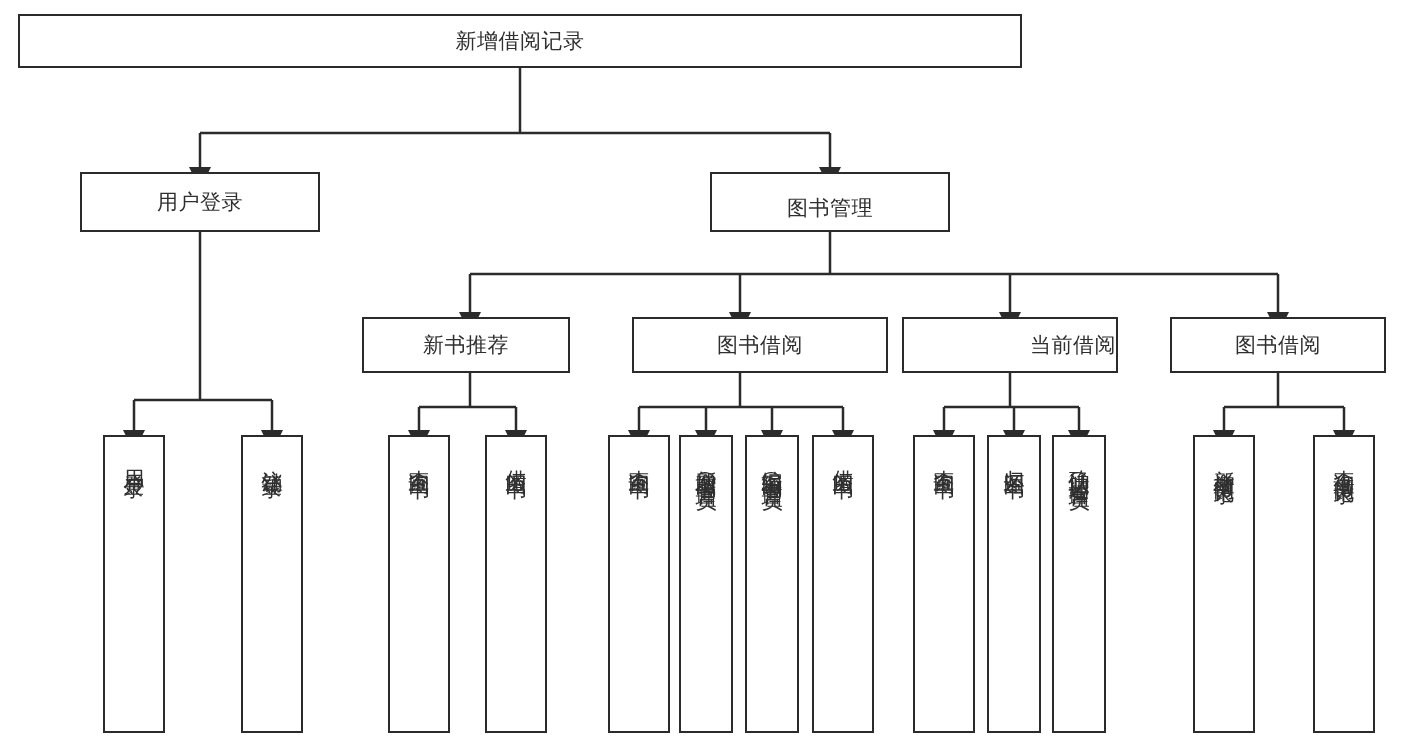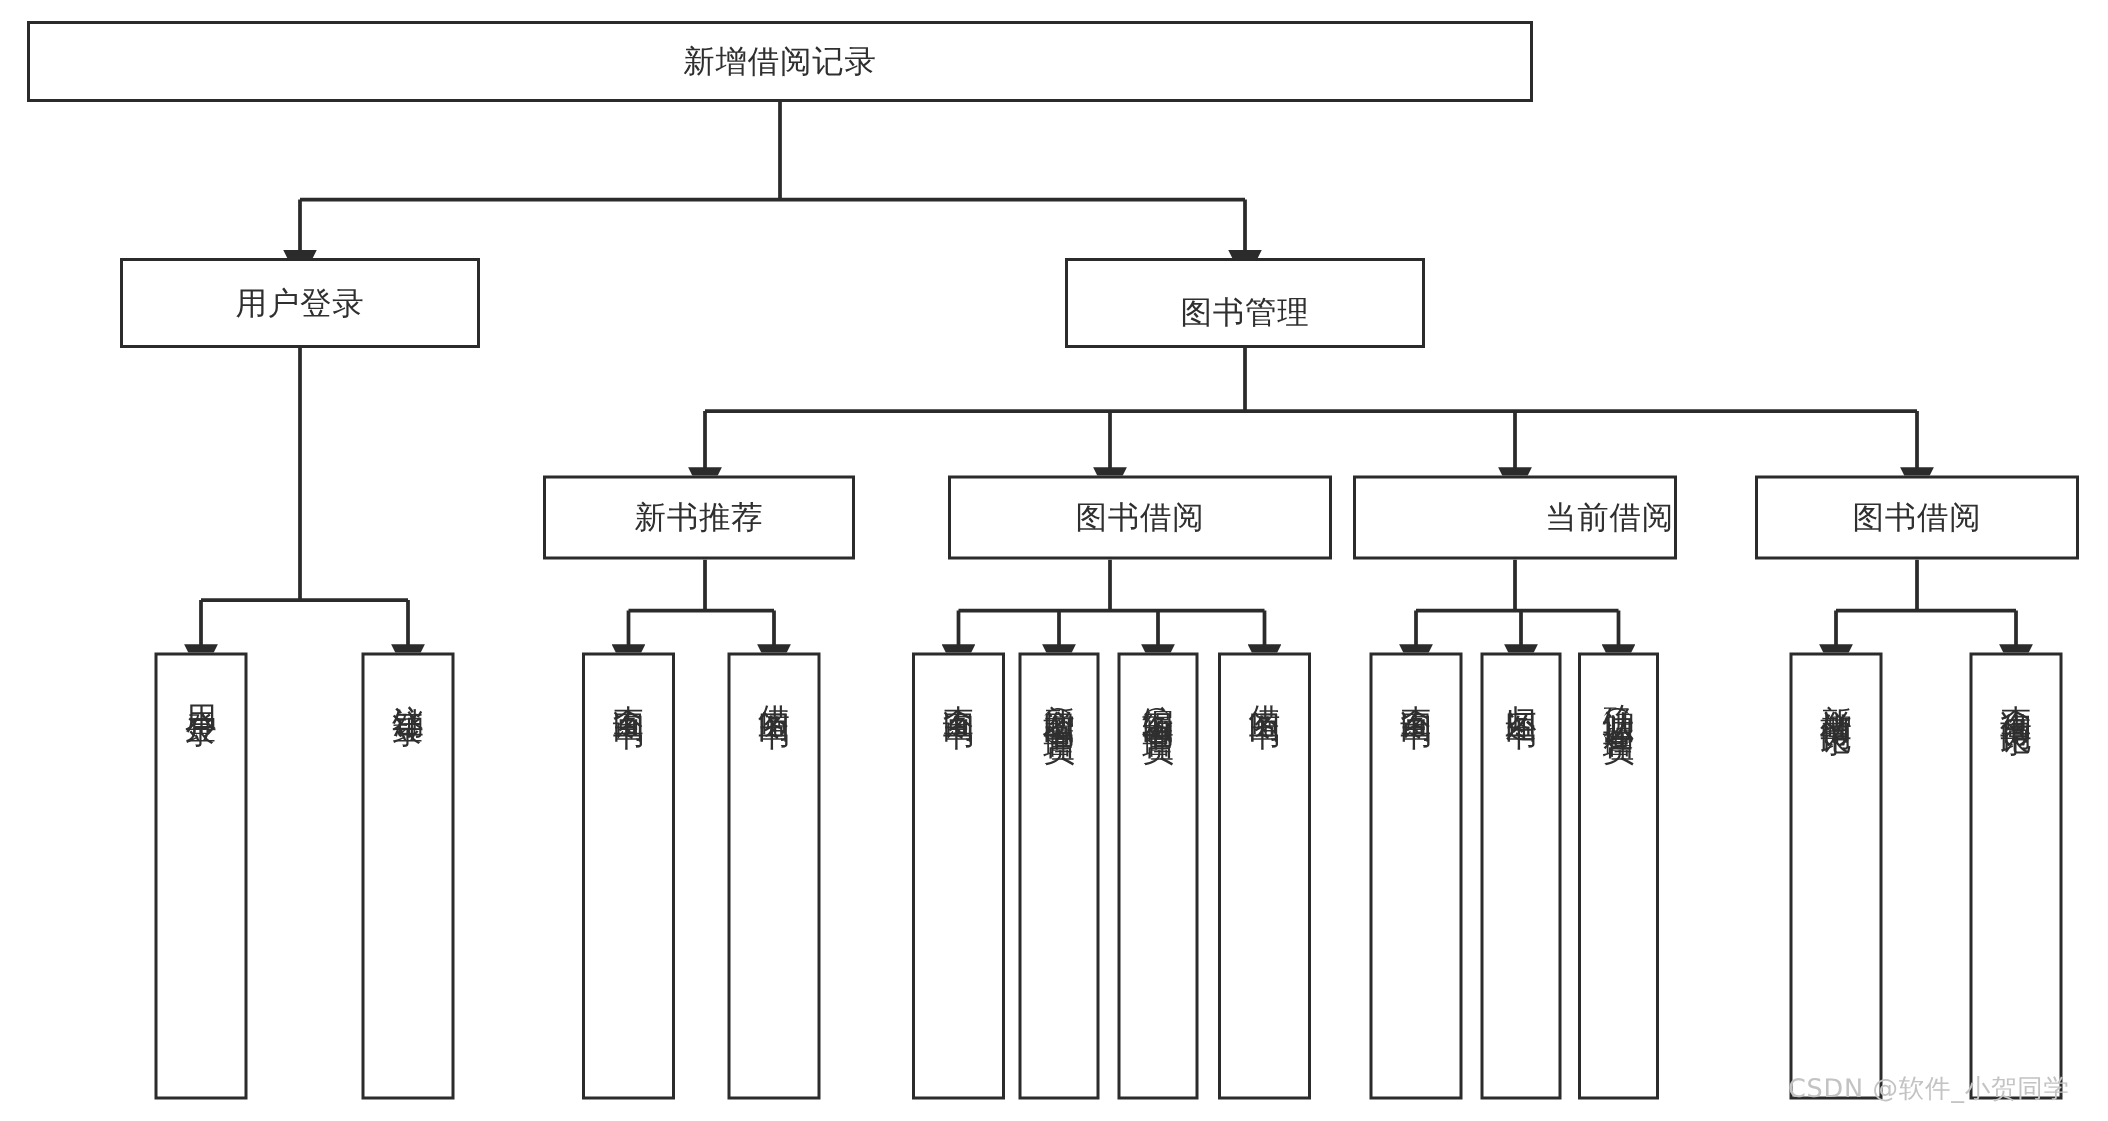--- a/index.html
+++ b/index.html
@@ -172,15 +172,14 @@
         <span class="label" style="color: rgb(47, 47, 47);">确认归还（管理员）</span>
       </div>
       <div class="node vert" style="left: 1193px; top: 435px; width: 62px; height: 298px; border-color: rgb(43, 43, 43);">
         <span class="label" style="color: rgb(47, 47, 47);">新增借阅记录</span>
       </div>
       <div class="node vert" style="left: 1313px; top: 435px; width: 62px; height: 298px; border-color: rgb(43, 43, 43);">
         <span class="label" style="color: rgb(47, 47, 47);">查询借阅记录</span>
       </div>
     </div>
 
-  <div class="watermark" style="left: 1192px; top: 714px; color: rgb(195, 195, 195);">CSDN @软件_小贺同学</div>
 
 </div>
 
 </body></html>

